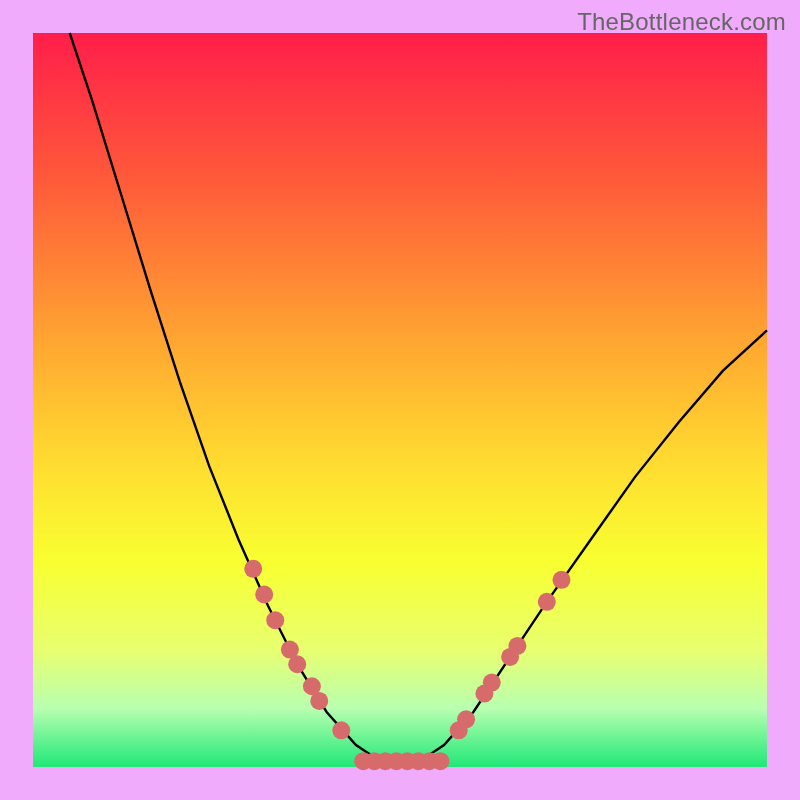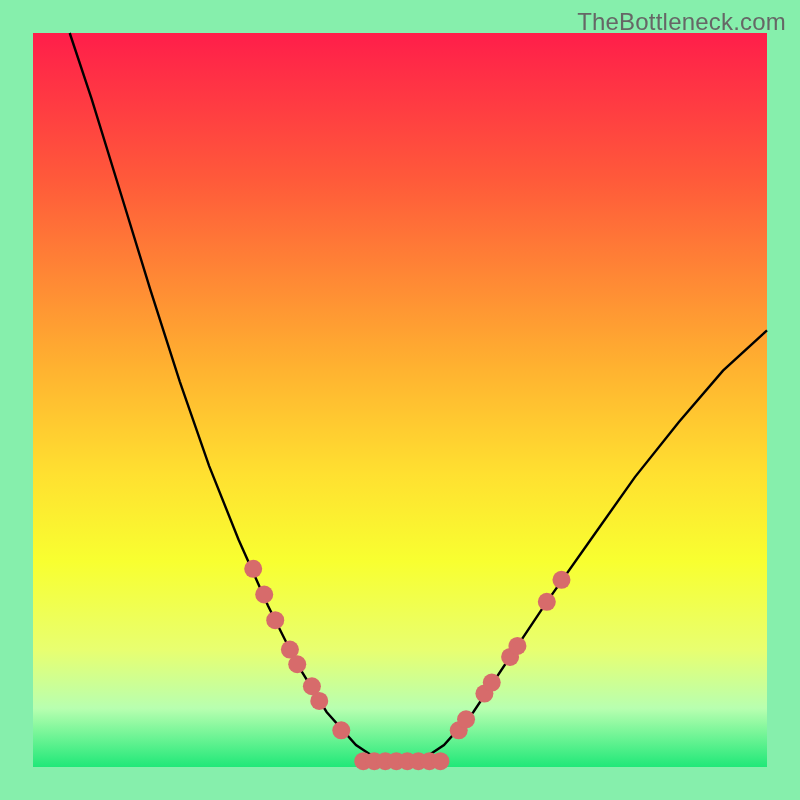--- a/index.html
+++ b/index.html
@@ -1,17 +1,17 @@
 <!DOCTYPE html>
 <html><head>
 <meta charset="utf-8">
 <style>
   * { margin: 0; padding: 0; box-sizing: border-box; }
   html, body { width: 800px; height: 800px; overflow: hidden; background: #000; }
-  .container { width: 800px; height: 800px; position: relative; background: #86efac; }
+  .container { width: 800px; height: 800px; position: relative; background: #f0abfc; }
   .brand { position: absolute; top: 8px; right: 14px; font-family: Arial, Helvetica, sans-serif; font-size: 24px; color: #666; font-weight: 400; letter-spacing: 0.2px; }
   svg { position: absolute; top: 0; left: 0; }
 </style>
 </head>
 <body>
 <div class="container">
 
 <svg width="800" height="800" viewBox="0 0 800 800">
   <defs>
     <linearGradient id="bg-grad" x1="0" y1="0" x2="0" y2="1">

